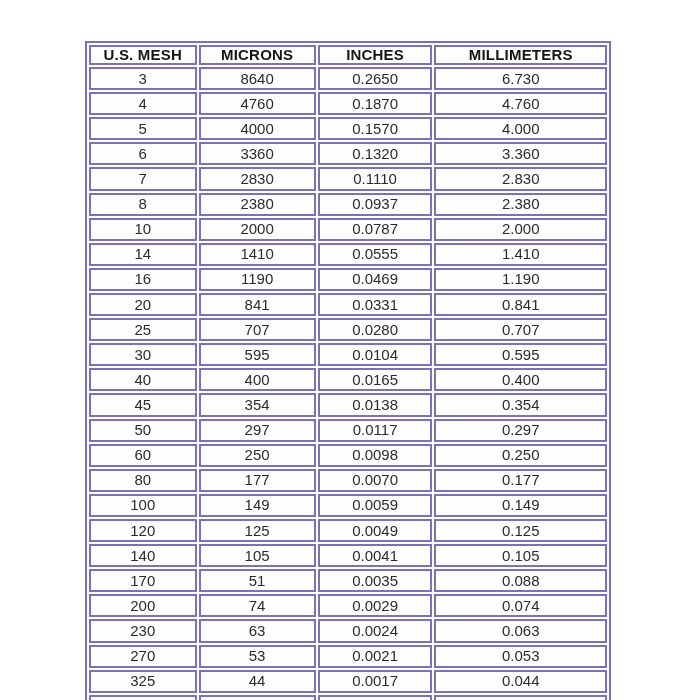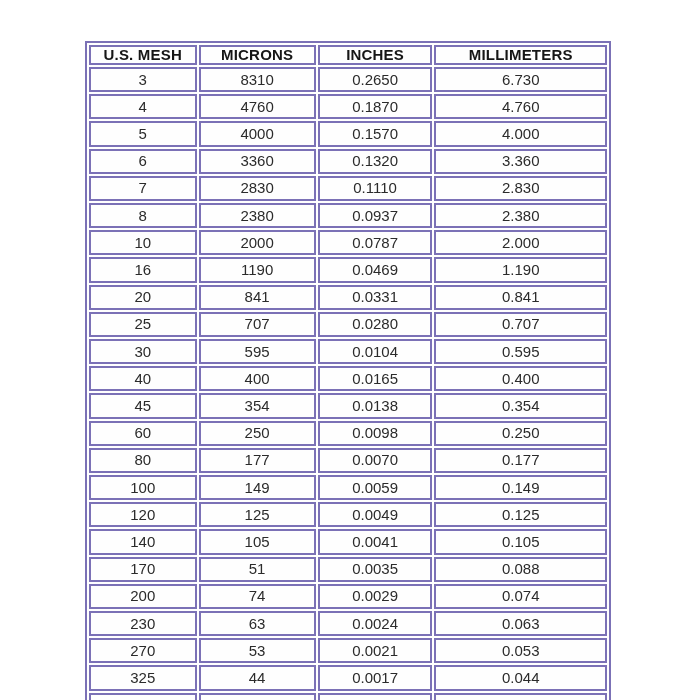--- a/index.html
+++ b/index.html
@@ -71,21 +71,21 @@
         <tr>
           <th>U.S. MESH</th>
           <th>MICRONS</th>
           <th>INCHES</th>
           <th>MILLIMETERS</th>
         </tr>
       </thead>
       <tbody>
       <tr>
             <td>3</td>
-            <td>8310</td>
+            <td>8640</td>
             <td>0.2650</td>
             <td>6.730</td>
           </tr>
           <tr>
             <td>4</td>
             <td>4760</td>
             <td>0.1870</td>
             <td>4.760</td>
           </tr>
           <tr>
@@ -112,20 +112,26 @@
             <td>0.0937</td>
             <td>2.380</td>
           </tr>
           <tr>
             <td>10</td>
             <td>2000</td>
             <td>0.0787</td>
             <td>2.000</td>
           </tr>
           <tr>
+            <td>14</td>
+            <td>1410</td>
+            <td>0.0555</td>
+            <td>1.410</td>
+          </tr>
+          <tr>
             <td>16</td>
             <td>1190</td>
             <td>0.0469</td>
             <td>1.190</td>
           </tr>
           <tr>
             <td>20</td>
             <td>841</td>
             <td>0.0331</td>
             <td>0.841</td>
@@ -146,20 +152,26 @@
             <td>40</td>
             <td>400</td>
             <td>0.0165</td>
             <td>0.400</td>
           </tr>
           <tr>
             <td>45</td>
             <td>354</td>
             <td>0.0138</td>
             <td>0.354</td>
+          </tr>
+          <tr>
+            <td>50</td>
+            <td>297</td>
+            <td>0.0117</td>
+            <td>0.297</td>
           </tr>
           <tr>
             <td>60</td>
             <td>250</td>
             <td>0.0098</td>
             <td>0.250</td>
           </tr>
           <tr>
             <td>80</td>
             <td>177</td>

